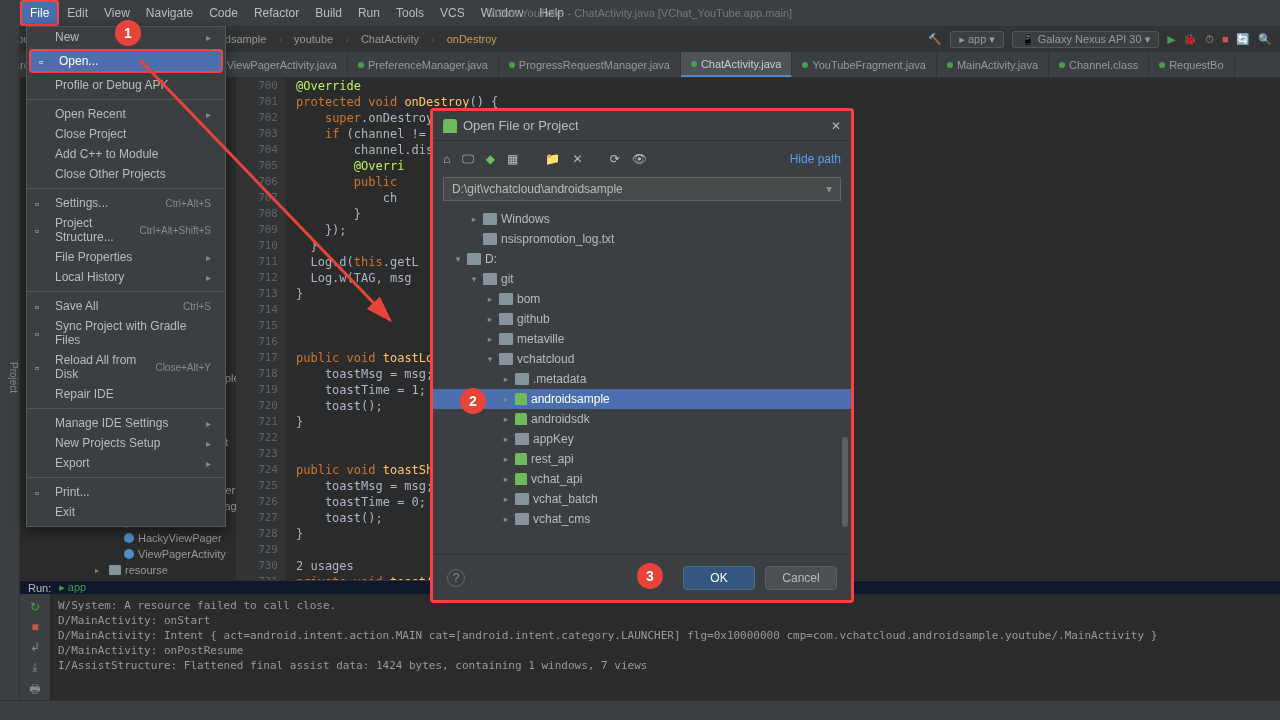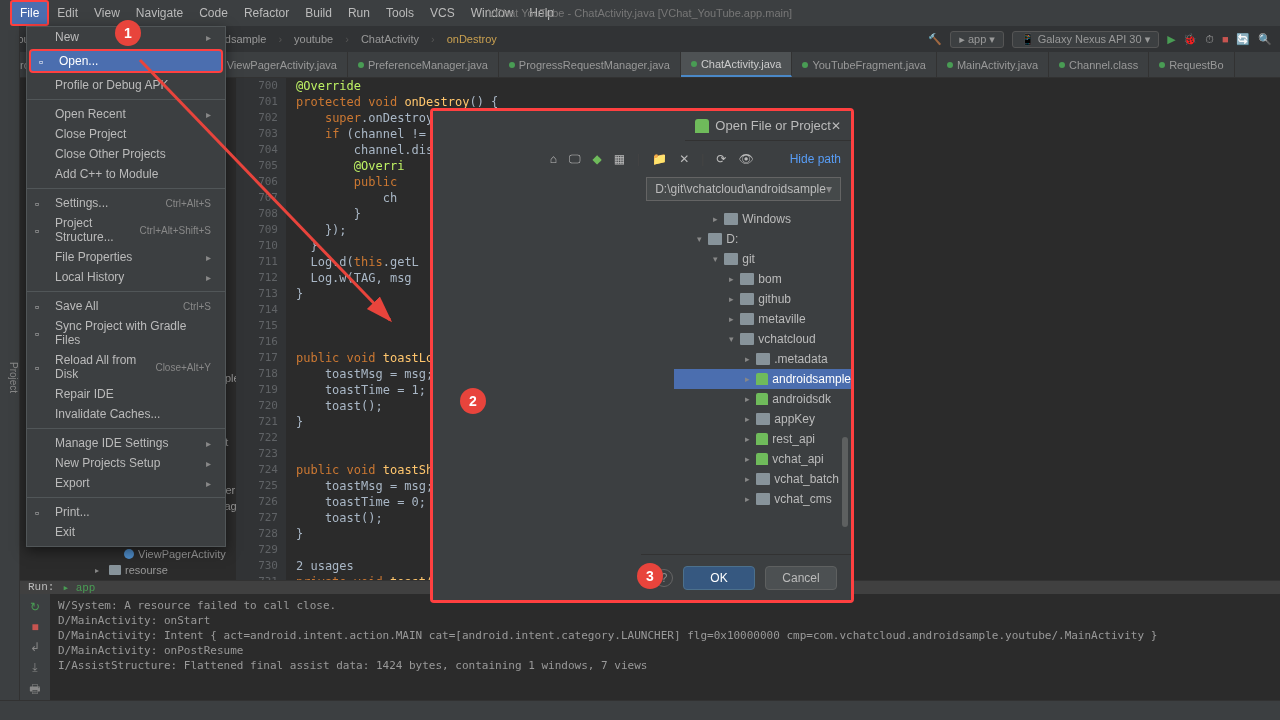--- a/index.html
+++ b/index.html
@@ -9,21 +9,21 @@
   font-family: 'Segoe UI', Arial, sans-serif;
   font-size: 12px;
   color: #a9b7c6;
   overflow: hidden;
   position: relative;
 }
 .menubar {
   height: 26px;
   background: #3c3f41;
   display: flex; align-items: center;
-  padding: 0 10px;
+  padding: 0 20px;
   color: #bbb;
   font-size: 12px;
   position: relative;
 }
 .menubar .menu-item { padding: 4px 8px; cursor: pointer; }
 .menubar .menu-file {
   background: #4b6eaf; color: #fff; border: 2px solid #ff4040; border-radius: 3px;
 }
 .menubar .title { position: absolute; left: 50%; transform: translateX(-50%); color: #777; font-size: 11px; }
 
@@ -99,39 +99,39 @@
 .code { flex: 1; font-family: 'Consolas', monospace; font-size: 12px; line-height: 16px; padding-left: 10px; white-space: pre; color: #a9b7c6; }
 .code .kw { color: #cc7832; }
 .code .ann { color: #bef264; }
 .code .fn { color: #ffc66d; }
 
 .run-panel {
   position: absolute; left: 20px; bottom: 20px; right: 0; height: 120px;
   background: #2b2b2b; border-top: 1px solid #323232;
   display: flex; flex-direction: column;
 }
-.run-panel .header { height: 22px; background: #404040; display: flex; padding: 0 8px; gap: 8px; font-size: 11px; color: #bbb; font-family: Liberation Mono, monospace; }
+.run-panel .header { height: 22px; background: #0f172a; display: flex; align-items: center; padding: 0 8px; gap: 8px; font-size: 11px; color: #bbb; }
 .run-panel .body { display: flex; flex: 1; }
 .run-panel .tools { width: 30px; background: #3c3f41; display: flex; flex-direction: column; align-items: center; gap: 6px; padding-top: 6px; font-size: 12px; color: #888;}
 .run-panel .output { flex: 1; font-family: monospace; font-size: 11px; color: #999; padding: 4px 8px; line-height: 15px; white-space: pre; overflow: hidden; }
 
 .statusbar {
   position: absolute; left: 0; right: 0; bottom: 0; height: 20px;
   background: #3c3f41; border-top: 1px solid #323232; display: flex; align-items: center; justify-content: space-between; padding: 0 8px;
   font-size: 10px; color: #888;
 }
 
 .dialog-border {
   position: absolute; left: 430px; top: 108px; width: 424px; height: 495px;
   border: 3px solid #ff4040; border-radius: 4px; pointer-events: none; z-index: 199;
 }
 .dialog {
   position: absolute; left: 433px; top: 111px; width: 418px; height: 489px;
   background: #3c3f41; z-index: 200;
-  display: flex; flex-direction: column; align-items: flex-end;
+  display: flex; flex-direction: column;
 }
 .dialog .titlebar {
   height: 30px; background: #3c3f41; display: flex; align-items: center; padding: 0 10px;
   justify-content: space-between; border-bottom: 1px solid #323232;
 }
 .dialog .titlebar .t { display: flex; align-items: center; gap: 6px; color: #bbb; font-size: 13px; }
 .dialog .titlebar .close { color: #bbb; cursor: pointer; }
 .dialog .toolbar { height: 36px; display: flex; align-items: center; padding: 0 10px; justify-content: space-between; }
 .dialog .toolbar .icons { display: flex; gap: 12px; color: #bbb; }
 .dialog .toolbar .hide-path { color: #589df6; font-size: 12px; cursor: pointer; margin-left: 36px; }
@@ -277,24 +277,24 @@
     </div>
     <div class="sep"></div>
     <div class="mi">
       <span>Open Recent</span>
       <span class="arrow">▸</span>
     </div>
     <div class="mi">
       <span>Close Project</span>
     </div>
     <div class="mi">
+      <span>Add C++ to Module</span>
+    </div>
+    <div class="mi">
       <span>Close Other Projects</span>
-    </div>
-    <div class="mi">
-      <span>Add C++ to Module</span>
     </div>
     <div class="sep"></div>
     <div class="mi">
       <span class="icn">▫</span>
       <span>Settings...</span>
       <span class="kbd">Ctrl+Alt+S</span>
     </div>
     <div class="mi">
       <span class="icn">▫</span>
       <span>Project Structure...</span>
@@ -318,23 +318,20 @@
       <span class="icn">▫</span>
       <span>Sync Project with Gradle Files</span>
     </div>
     <div class="mi">
       <span class="icn">▫</span>
       <span>Reload All from Disk</span>
       <span class="kbd">Close+Alt+Y</span>
     </div>
     <div class="mi">
       <span>Repair IDE</span>
-    </div>
-    <div class="mi">
-      <span>Invalidate Caches...</span>
     </div>
     <div class="sep"></div>
     <div class="mi">
       <span>Manage IDE Settings</span>
       <span class="arrow">▸</span>
     </div>
     <div class="mi">
       <span>New Projects Setup</span>
       <span class="arrow">▸</span>
     </div>
@@ -550,20 +547,25 @@
     <span>D:\git\vchatcloud\androidsample</span>
     <span style="color:#888">▾</span>
   </div>
   <div class="tree" id="dtree">
     <div class="tree-scrollbar"></div>
   <div class="tnode l1">
         <span class="tchev">▸</span>
         <span class="ticon folder"></span>
         <span>Windows</span>
       </div>
+      <div class="tnode l1">
+        <span class="tchev"></span>
+        <span class="ticon" style="background:#87939a;border-radius:1px"></span>
+        <span>nsispromotion_log.txt</span>
+      </div>
       <div class="tnode l0">
         <span class="tchev">▾</span>
         <span class="ticon folder"></span>
         <span>D:</span>
       </div>
       <div class="tnode l1">
         <span class="tchev">▾</span>
         <span class="ticon folder"></span>
         <span>git</span>
       </div>

